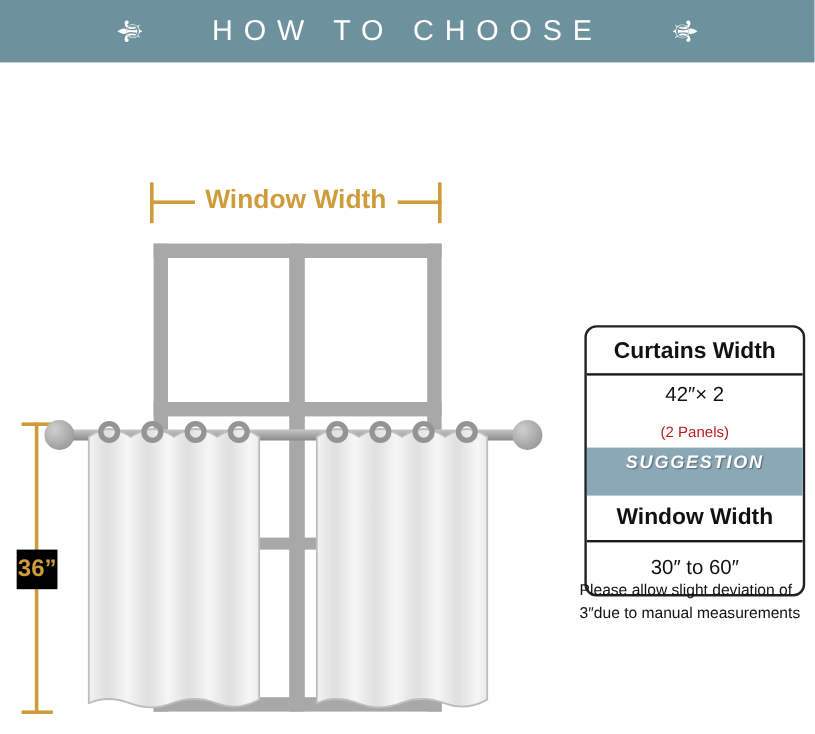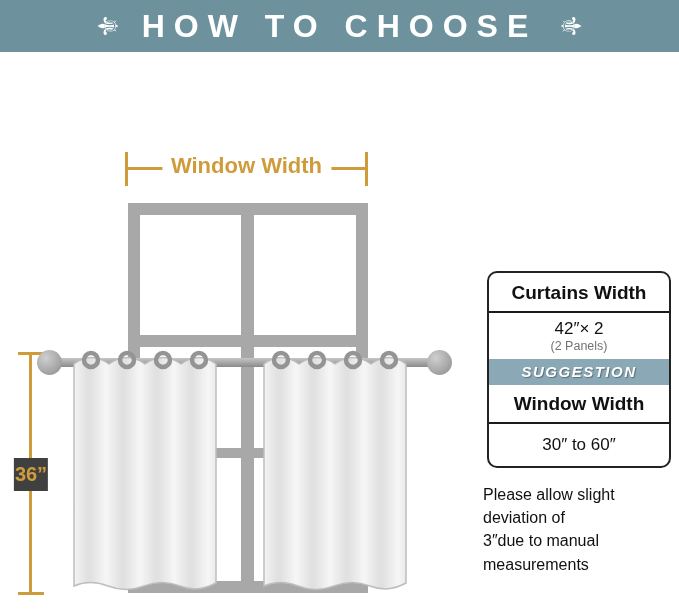--- a/index.html
+++ b/index.html
@@ -2,70 +2,70 @@
 <html><head>
 <meta charset="utf-8">
 <style>
   * { margin:0; padding:0; box-sizing:border-box; }
   body { background:#ffffff; font-family:"Liberation Sans", sans-serif; }
   .canvas { position:relative; width:679px; height:612px; background:#ffffff; overflow:hidden; margin:0 auto; }
 
   
   .banner { position:absolute; left:0; top:0; width:679px; height:52px; background:#6d929e;
             display:flex; align-items:center; justify-content:center; }
-  .banner-title { color:#ffffff; font-weight:bold; font-size:32px; letter-spacing:9px; }
+  .banner-title { color:#ffffff; font-weight:normal; font-size:24px; letter-spacing:9px; }
   .ornament { position:absolute; top:50%; transform:translateY(-50%); color:#ffffff; font-size:28px; }
   .ornament.left  { left:96px;  transform:translateY(-50%) rotate(-90deg); }
   .ornament.right { right:96px; transform:translateY(-50%) rotate(90deg); }
 
   
   .wbar { position:absolute; background:#a8a8a8; }
   .m-width { position:absolute; left:125px; top:152px; width:243px; height:34px; }
   .m-width .line { position:absolute; left:0; right:0; top:15px; height:3px; background:#cf9c3c; }
   .m-width .tick { position:absolute; top:0; width:3px; height:34px; background:#cf9c3c; }
   .m-width .tick.r { right:0; }
   .m-width .label { position:absolute; left:50%; top:1px; transform:translateX(-50%);
                     background:#ffffff; padding:0 9px; font-size:22px; font-weight:bold;
                     color:#cf9c3c; white-space:nowrap; }
   .m-height { position:absolute; left:18px; top:352px; width:26px; height:243px; }
   .m-height .vline { position:absolute; left:11px; top:0; bottom:0; width:3px; background:#cf9c3c; }
   .m-height .tick { position:absolute; left:0; width:26px; height:3px; background:#cf9c3c; }
   .m-height .tick.b { bottom:0; }
   .m-height .label { position:absolute; left:50%; top:106px; transform:translateX(-50%);
-                     background:#404040; padding:5px 1px; font-size:20px; font-weight:bold;
+                     background:#000000; padding:5px 1px; font-size:20px; font-weight:bold;
                      color:#cf9c3c; white-space:nowrap; }
 
   
   .rod { position:absolute; left:52px; top:358px; width:388px; height:9px; border-radius:4px;
          background:linear-gradient(#c6c6c6, #8a8a8a); }
   .finial { position:absolute; width:25px; height:25px; border-radius:50%;
             background:radial-gradient(circle at 35% 32%, #cfcfcf, #8b8b8b); top:350px; }
   .finial.left  { left:37px; }
   .finial.right { left:427px; }
 
   .curtain { position:absolute; top:349px; width:146px; height:246px; }
   .curtain.left  { left:72px; }
   .curtain.right { left:262px; }
 
   
-  .spec-box { position:absolute; left:487px; top:271px; width:184px; height:197px;
+  .spec-box { position:absolute; left:487px; top:271px; width:184px; height:226px;
               border:2px solid #222222; border-radius:10px; overflow:hidden;
               display:flex; flex-direction:column; align-items:center; text-align:center;
               background:#ffffff; }
   .spec-title { font-size:19px; font-weight:bold; color:#111111; margin-top:9px; }
   .spec-div { width:100%; height:2px; background:#1b1b1b; margin-top:7px; }
   .spec-value { font-size:17px; color:#111111; margin-top:6px; }
-  .spec-sub { font-size:12.5px; color:#737373; margin-top:0; }
+  .spec-sub { font-size:12.5px; color:#b91c1c; margin-top:14px; }
   .suggestion { width:100%; background:#8aa8b5; color:#ffffff; font-weight:bold; font-style:italic;
-                font-size:15px; letter-spacing:1.5px; padding:4px 0 5px 0; margin-top:6px;
+                font-size:15px; letter-spacing:1.5px; padding:4px 0 19px 0; margin-top:6px;
                 text-shadow:1px 1px 1px rgba(0,0,0,0.35); }
   .spec-title2 { margin-top:8px; }
   .spec-value2 { margin-top:11px; }
 
-  .note { position:absolute; left:483px; top:483px; width:196px; font-size:16px; color:#111111;
+  .note { position:absolute; left:483px; top:483px; width:196px; font-size:13px; color:#111111;
           line-height:1.45; }
 </style>
 </head>
 <body>
 
 <div class="canvas">
 
   <div class="banner">
     <span class="ornament left">⚜</span>
     <span class="banner-title">HOW TO CHOOSE</span>

